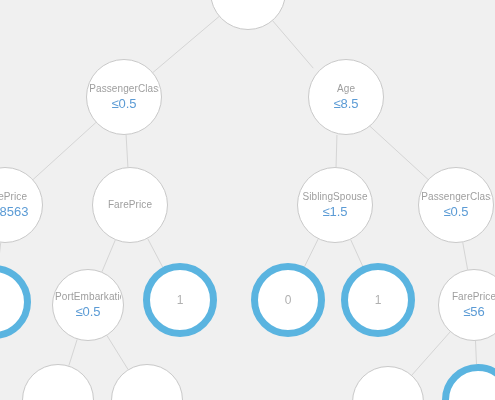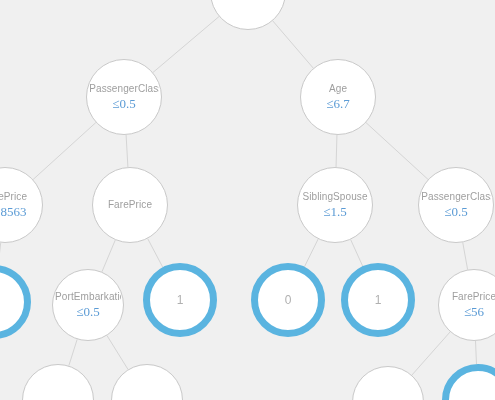--- a/index.html
+++ b/index.html
@@ -64,21 +64,20 @@
     white-space: nowrap;
     overflow: hidden;
   }
 
   .node-threshold {
     color: #5b9bd5;
     font-size: 13px;
     line-height: 15px;
     margin-top: 1px;
     white-space: nowrap;
-    font-family: Liberation Serif, serif;
   }
 
   .node-class {
     color: #b0b0b0;
     font-size: 12px;
     line-height: 13px;
     white-space: nowrap;
   }
 </style>
 </head>
@@ -102,23 +101,23 @@
       <line x1="106.99307574552863" y1="335.5820711156817" x2="128.00692425447136" y2="369.4179288843183" stroke="#d5d5d5" stroke-width="1"></line>
       <line x1="450.1173951205355" y1="331.93735666637275" x2="411.8826048794645" y2="375.06264333362725" stroke="#d5d5d5" stroke-width="1"></line>
       <line x1="475.5144476215025" y1="340.968131010684" x2="476.4855523784975" y2="364.031868989316" stroke="#d5d5d5" stroke-width="1"></line>
     </svg>
   <div id="node-layer">
       <div class="node internal" style="left: 210px; top: -46px; width: 76px; height: 76px;"></div>
       <div class="node internal" style="left: 86px; top: 59px; width: 76px; height: 76px;">
         <span class="node-feature">PassengerClass...</span>
         <span class="node-threshold">≤0.5</span>
       </div>
-      <div class="node internal" style="left: 300px; top: 59px; width: 76px; height: 76px;">
+      <div class="node internal" style="left: 308px; top: 59px; width: 76px; height: 76px;">
         <span class="node-feature">Age</span>
-        <span class="node-threshold">≤6.7</span>
+        <span class="node-threshold">≤8.5</span>
       </div>
       <div class="node internal" style="left: -33px; top: 167px; width: 76px; height: 76px;">
         <span class="node-feature">FarePrice</span>
         <span class="node-threshold">≤8.8563</span>
       </div>
       <div class="node internal" style="left: 92px; top: 167px; width: 76px; height: 76px;">
         <span class="node-feature">FarePrice</span>
       </div>
       <div class="node internal" style="left: 297px; top: 167px; width: 76px; height: 76px;">
         <span class="node-feature">SiblingSpouse</span>

